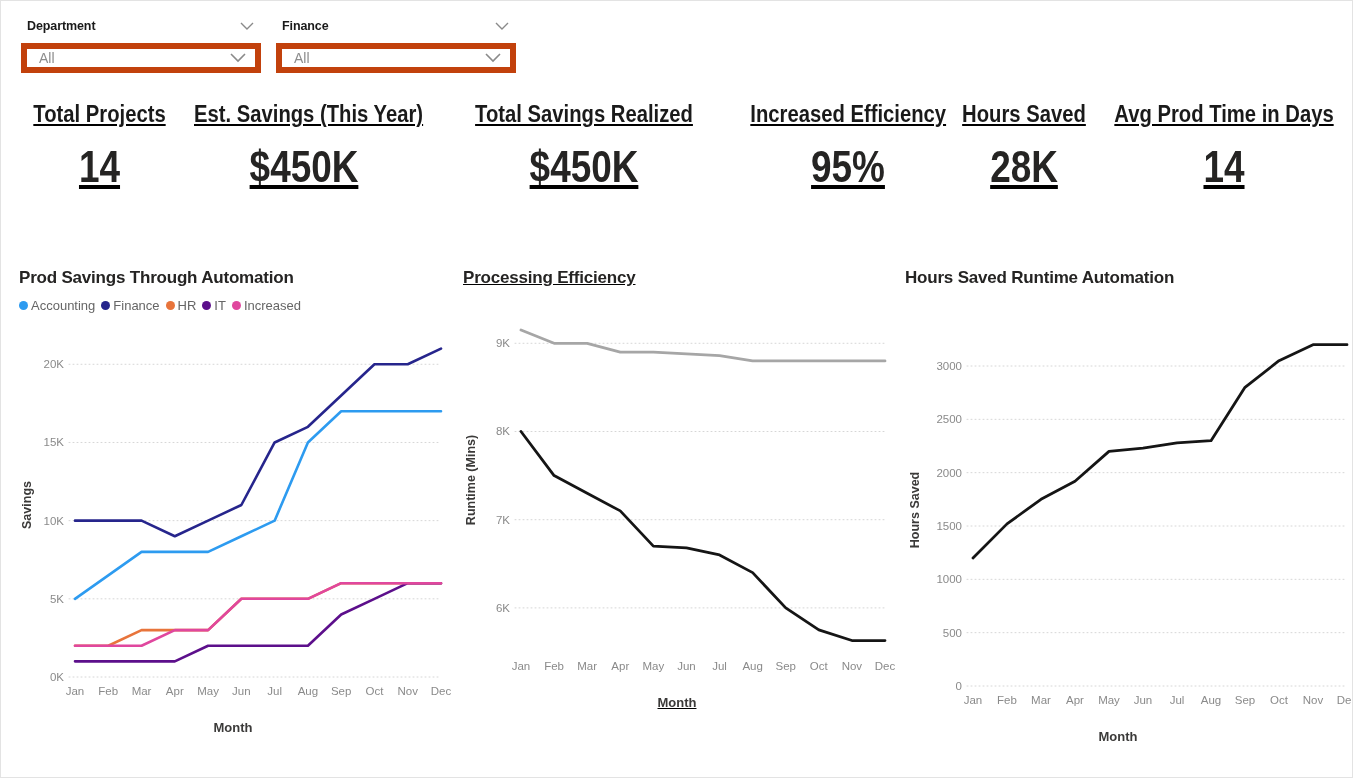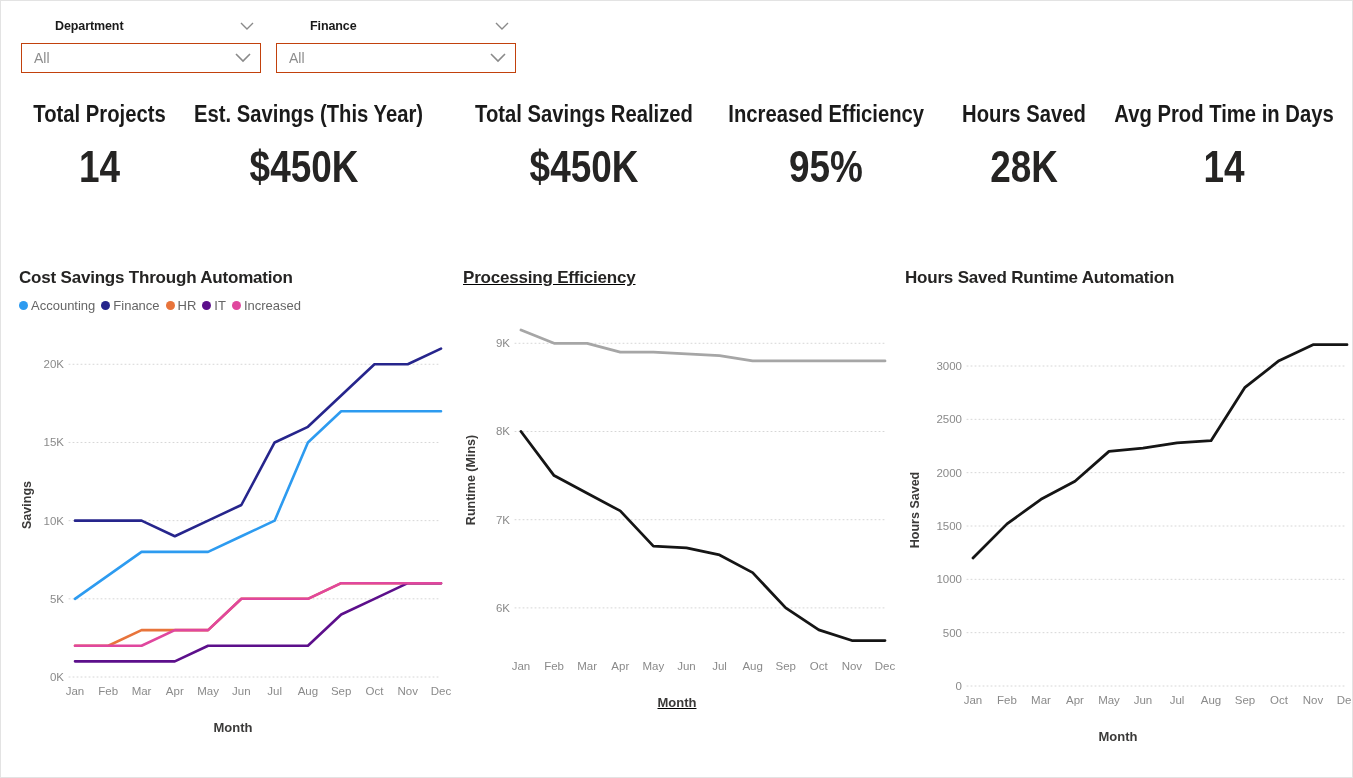--- a/index.html
+++ b/index.html
@@ -21,34 +21,33 @@
   .slicer { position: absolute; top: 14px; }
   .slicer.dept { left: 20px; width: 240px; }
   .slicer.proj { left: 275px; width: 240px; }
   .slicer-head {
     display: flex; align-items: center; justify-content: space-between;
     height: 22px; padding: 0 6px 0 6px;
   }
   .slicer-title {
     font-size: 12.5px; font-weight: bold; color: #1a1a1a;
     letter-spacing: -0.1px;
-    margin-left: 28px;
   }
   .chev { color: #8a8a8a; display: block; }
   .slicer-box {
     margin-top: 6px; height: 30px;
-    border: 1px solid #c2410c; background: #fff;
+    border: 6px solid #c2410c; background: #fff;
     display: flex; align-items: center; justify-content: space-between;
     padding: 0 8px 0 12px;
   }
   .slicer-value { font-size: 14px; color: #8d8d8d; }
 
   
   .kpi-row { position: absolute; left: 0; top: 98px; width: 100%; height: 130px; }
-  .kpi { position: absolute; text-align: center; }
+  .kpi { position: absolute; text-align: center; text-decoration: underline; }
   .kpi-label {
     font-size: 23px; font-weight: bold; color: #1a1a1a;
     font-family: "Liberation Sans Narrow","Liberation Sans", sans-serif;
     transform: scaleX(0.88); transform-origin: center;
     white-space: nowrap; line-height: 30px;
   }
   .kpi-value {
     margin-top: 12px;
     font-size: 45px; font-weight: bold; color: #252423;
     font-family: "Liberation Sans Narrow","Liberation Sans", sans-serif;
@@ -128,36 +127,36 @@
       <div class="kpi-value">14</div>
     </div>
     <div class="kpi" style="left:178px;width:250px">
       <div class="kpi-label">Est. Savings (This Year)</div>
       <div class="kpi-value">$450K</div>
     </div>
     <div class="kpi" style="left:458px;width:250px">
       <div class="kpi-label">Total Savings Realized</div>
       <div class="kpi-value">$450K</div>
     </div>
-    <div class="kpi" style="left:714px;width:222px">
+    <div class="kpi" style="left:736px;width:222px">
       <div class="kpi-label">Increased Efficiency</div>
       <div class="kpi-value">95%</div>
     </div>
     <div class="kpi" style="left:944px;width:158px">
       <div class="kpi-label">Hours Saved</div>
       <div class="kpi-value">28K</div>
     </div>
     <div class="kpi" style="left:1098px;width:250px">
       <div class="kpi-label">Avg Prod Time in Days</div>
       <div class="kpi-value">14</div>
     </div>
   </div>
 
   <div class="chart c1">
-    <div class="chart-title">Cost Savings Through Automation</div>
+    <div class="chart-title">Prod Savings Through Automation</div>
     <div class="legend" id="legend-0">
         <div class="legend-item">
           <span class="legend-dot" style="background: rgb(45, 155, 240);"></span>
           <span class="legend-text">Accounting</span>
         </div>
         <div class="legend-item">
           <span class="legend-dot" style="background: rgb(38, 37, 140);"></span>
           <span class="legend-text">Finance</span>
         </div>
         <div class="legend-item">

